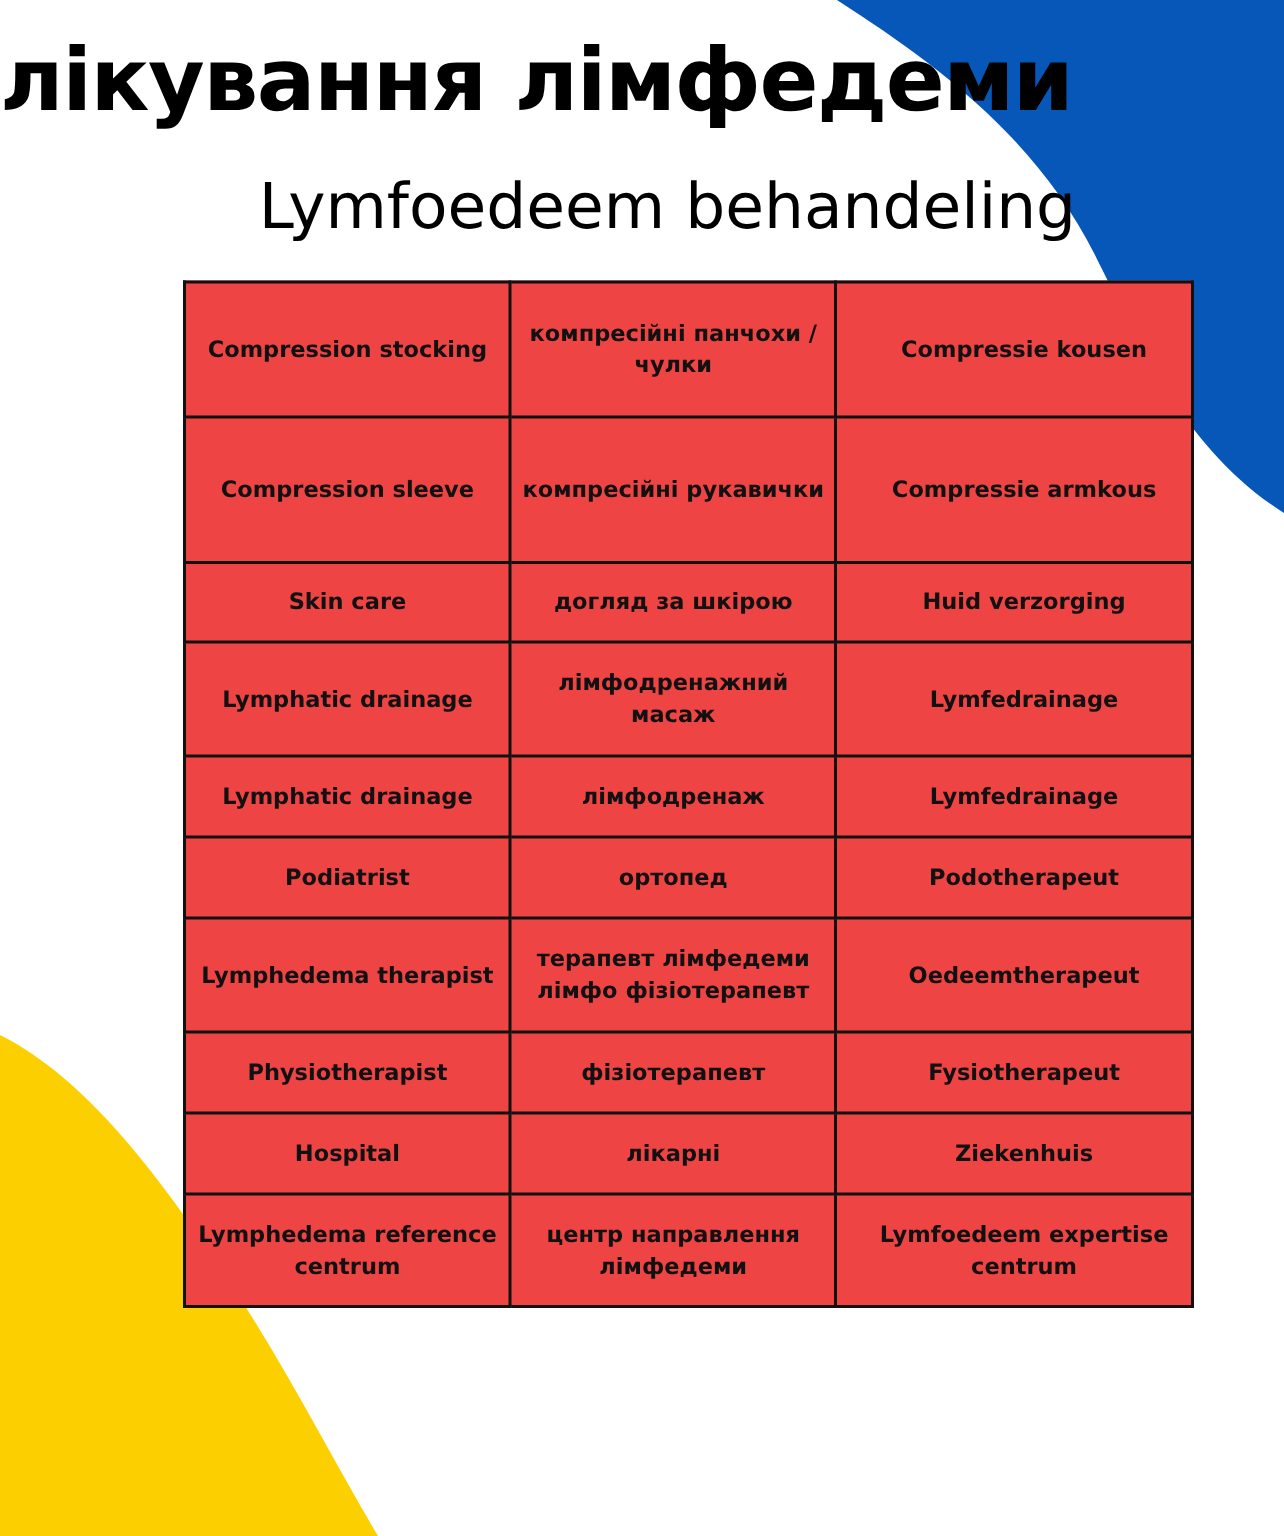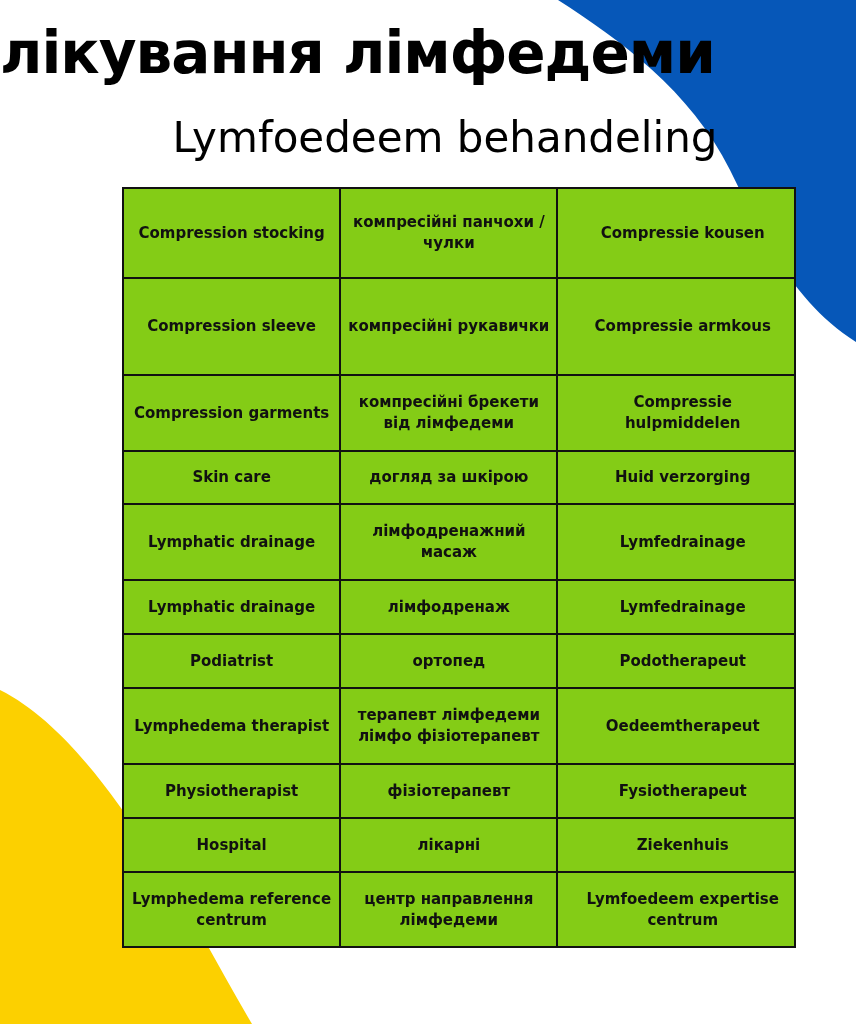--- a/index.html
+++ b/index.html
@@ -1,20 +1,20 @@
 <!DOCTYPE html>
 <html><head>
 <meta charset="utf-8">
 <style>
   html,body{margin:0;padding:0;}
   body{width:856px;height:1024px;position:relative;overflow:hidden;background:#fff;font-family:"DejaVu Sans","Liberation Sans",sans-serif;}
   .bg{position:absolute;left:0;top:0;width:856px;height:1024px;z-index:0;}
   .title{position:absolute;left:0;top:8px;width:856px;text-align:left;font-weight:bold;font-size:58px;letter-spacing:-1px;color:#000;z-index:2;line-height:90px;}
   .subtitle{position:absolute;left:0;top:110px;width:890px;text-align:center;font-size:42px;color:#000;z-index:2;line-height:56px;font-family:"DejaVu Sans",sans-serif;font-weight:normal;}
-  table.tbl{position:absolute;left:122px;top:187px;width:674px;border-collapse:collapse;z-index:2;background:#84cc16;}
+  table.tbl{position:absolute;left:122px;top:187px;width:674px;border-collapse:collapse;z-index:2;background:#ef4444;}
   table.tbl td{border:2px solid #111;text-align:center;vertical-align:middle;font-weight:bold;font-size:15px;line-height:21px;padding:0 6px;color:#111;}
   table.tbl td.c0{width:210px;}
   table.tbl td.c1{width:208px;}
   table.tbl td.c2{width:216px;padding-left:19px;}
 </style>
 </head>
 <body>
 
 <svg class="bg" viewBox="0 0 856 1024" xmlns="http://www.w3.org/2000/svg">
   <path d="M558 0 L856 0 L856 342 C790 300 760 230 730 170 C690 90 620 40 558 0 Z" fill="#0657B8"></path>
@@ -28,25 +28,20 @@
   <tbody>
     <tr style="height:90px">
       <td class="c0">Compression stocking</td>
       <td class="c1">компресійні панчохи / чулки</td>
       <td class="c2">Compressie kousen</td>
     </tr>
     <tr style="height:97px">
       <td class="c0">Compression sleeve</td>
       <td class="c1">компресійні рукавички</td>
       <td class="c2">Compressie armkous</td>
-    </tr>
-    <tr style="height:76px">
-      <td class="c0">Compression garments</td>
-      <td class="c1">компресійні брекети від лімфедеми</td>
-      <td class="c2">Compressie hulpmiddelen</td>
     </tr>
     <tr style="height:53px">
       <td class="c0">Skin care</td>
       <td class="c1">догляд за шкірою</td>
       <td class="c2">Huid verzorging</td>
     </tr>
     <tr style="height:76px">
       <td class="c0">Lymphatic drainage</td>
       <td class="c1">лімфодренажний масаж</td>
       <td class="c2">Lymfedrainage</td>

